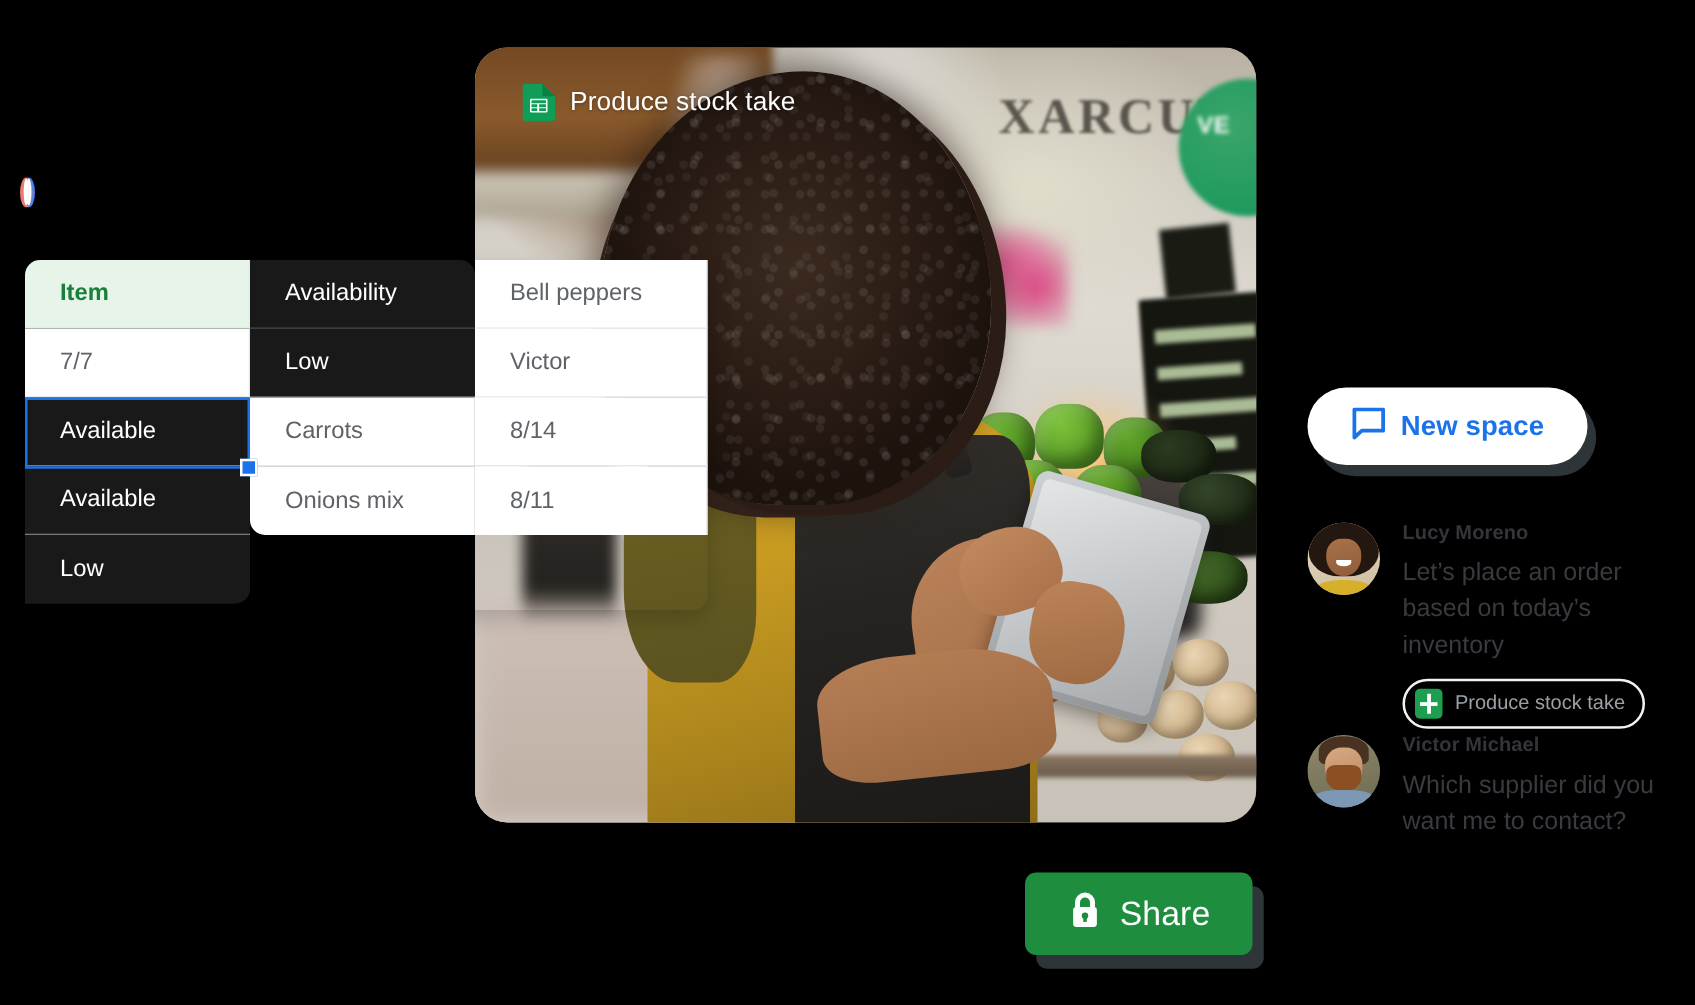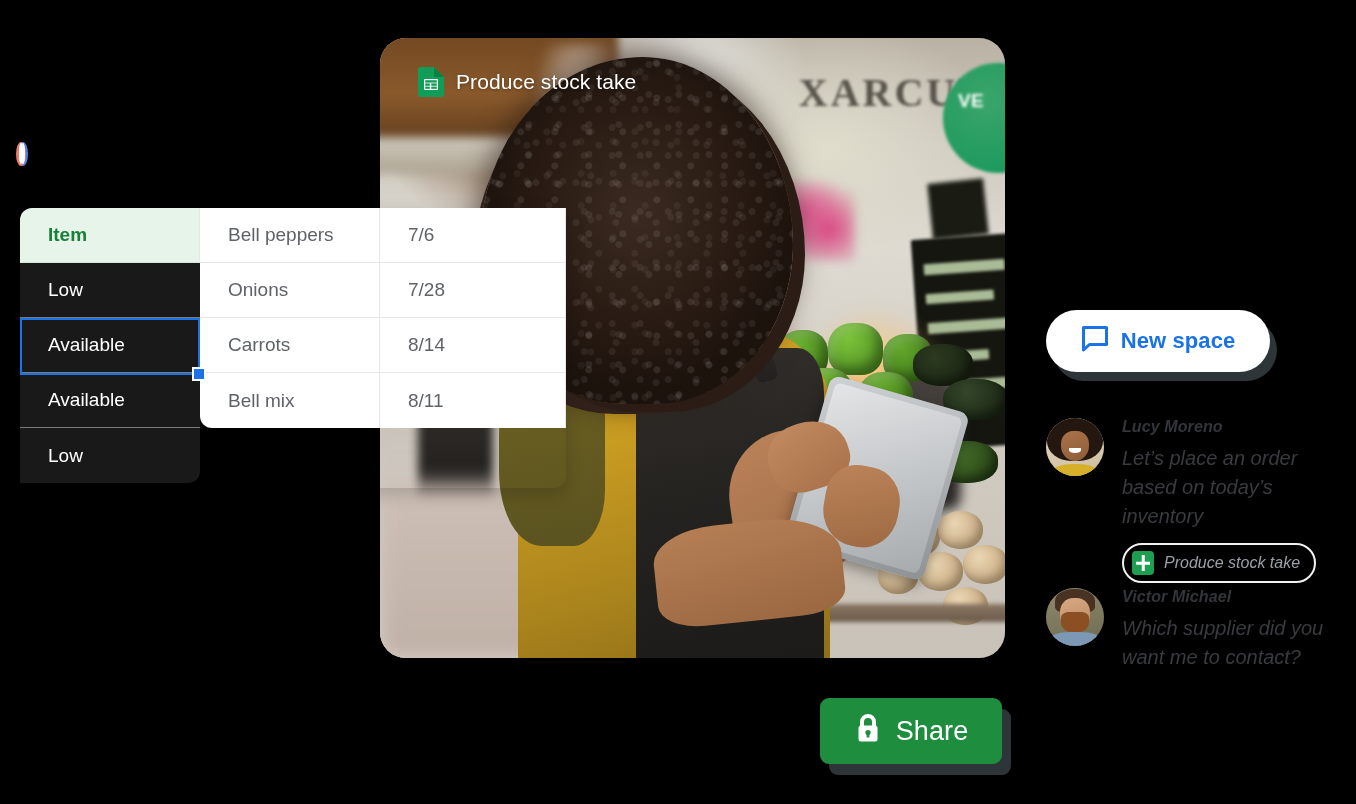--- a/index.html
+++ b/index.html
@@ -382,21 +382,21 @@
   }
 
   .chat-msg { position: absolute; display: flex; gap: 18px; }
   #chat-msg-1 { left: 1046px; top: 418px; }
   #chat-msg-2 { left: 1046px; top: 588px; }
   .chat-avatar {
     width: 58px; height: 58px; border-radius: 50%;
     overflow: hidden; position: relative; flex: 0 0 58px;
     background: #2b2b2b;
   }
-  .chat-body { width: 212px; font-style: italic; }
+  .chat-body { width: 212px; }
   .chat-name {
     font-size: 16px; color: #34353a; font-weight: 700;
     letter-spacing: .1px; margin-bottom: 8px;
   }
   .chat-text {
     font-size: 20px; color: #3a3b40; line-height: 29px;
   }
   #sheet-chip {
     margin-top: 12px;
     display: inline-flex; align-items: center; gap: 10px;
@@ -541,34 +541,34 @@
       <rect x="13.3" y="16.4" width="5.5" height="2.4" fill="#0f9d58"></rect>
       <rect x="7.2" y="19.6" width="4.6" height="2.2" fill="#0f9d58"></rect>
       <rect x="13.3" y="19.6" width="5.5" height="2.2" fill="#0f9d58"></rect>
     </svg>
   </span>
   <span class="title-text">Produce stock take</span>
 </div>
 
 <div id="sheet-table">
   <div class="cell c0 r0">Item</div>
+  <div class="cell c2 r0">Availability</div>
 
   <div class="cell c0 r1">Bell peppers</div>
-  <div class="cell c1 r1">7/6</div>
+  <div class="cell c1 r1">7/7</div>
   <div class="cell c2 r1">Low</div>
 
-  <div class="cell c0 r2">Onions</div>
-  <div class="cell c1 r2">7/28</div>
+  <div class="cell c0 r2">Victor</div>
   <div class="cell c2 r2">Available</div>
 
   <div class="cell c0 r3">Carrots</div>
   <div class="cell c1 r3">8/14</div>
   <div class="cell c2 r3">Available</div>
 
-  <div class="cell c0 r4">Bell mix</div>
+  <div class="cell c0 r4">Onions mix</div>
   <div class="cell c1 r4">8/11</div>
   <div class="cell c2 r4">Low</div>
 </div>
 <div id="cell-selection"></div>
 <div id="fill-handle"></div>
 
 <div id="avatar-pair">
   <span class="ring-outer blue">
     <span class="ring-inner">
       <span class="mini-face mf-bg-blue">

